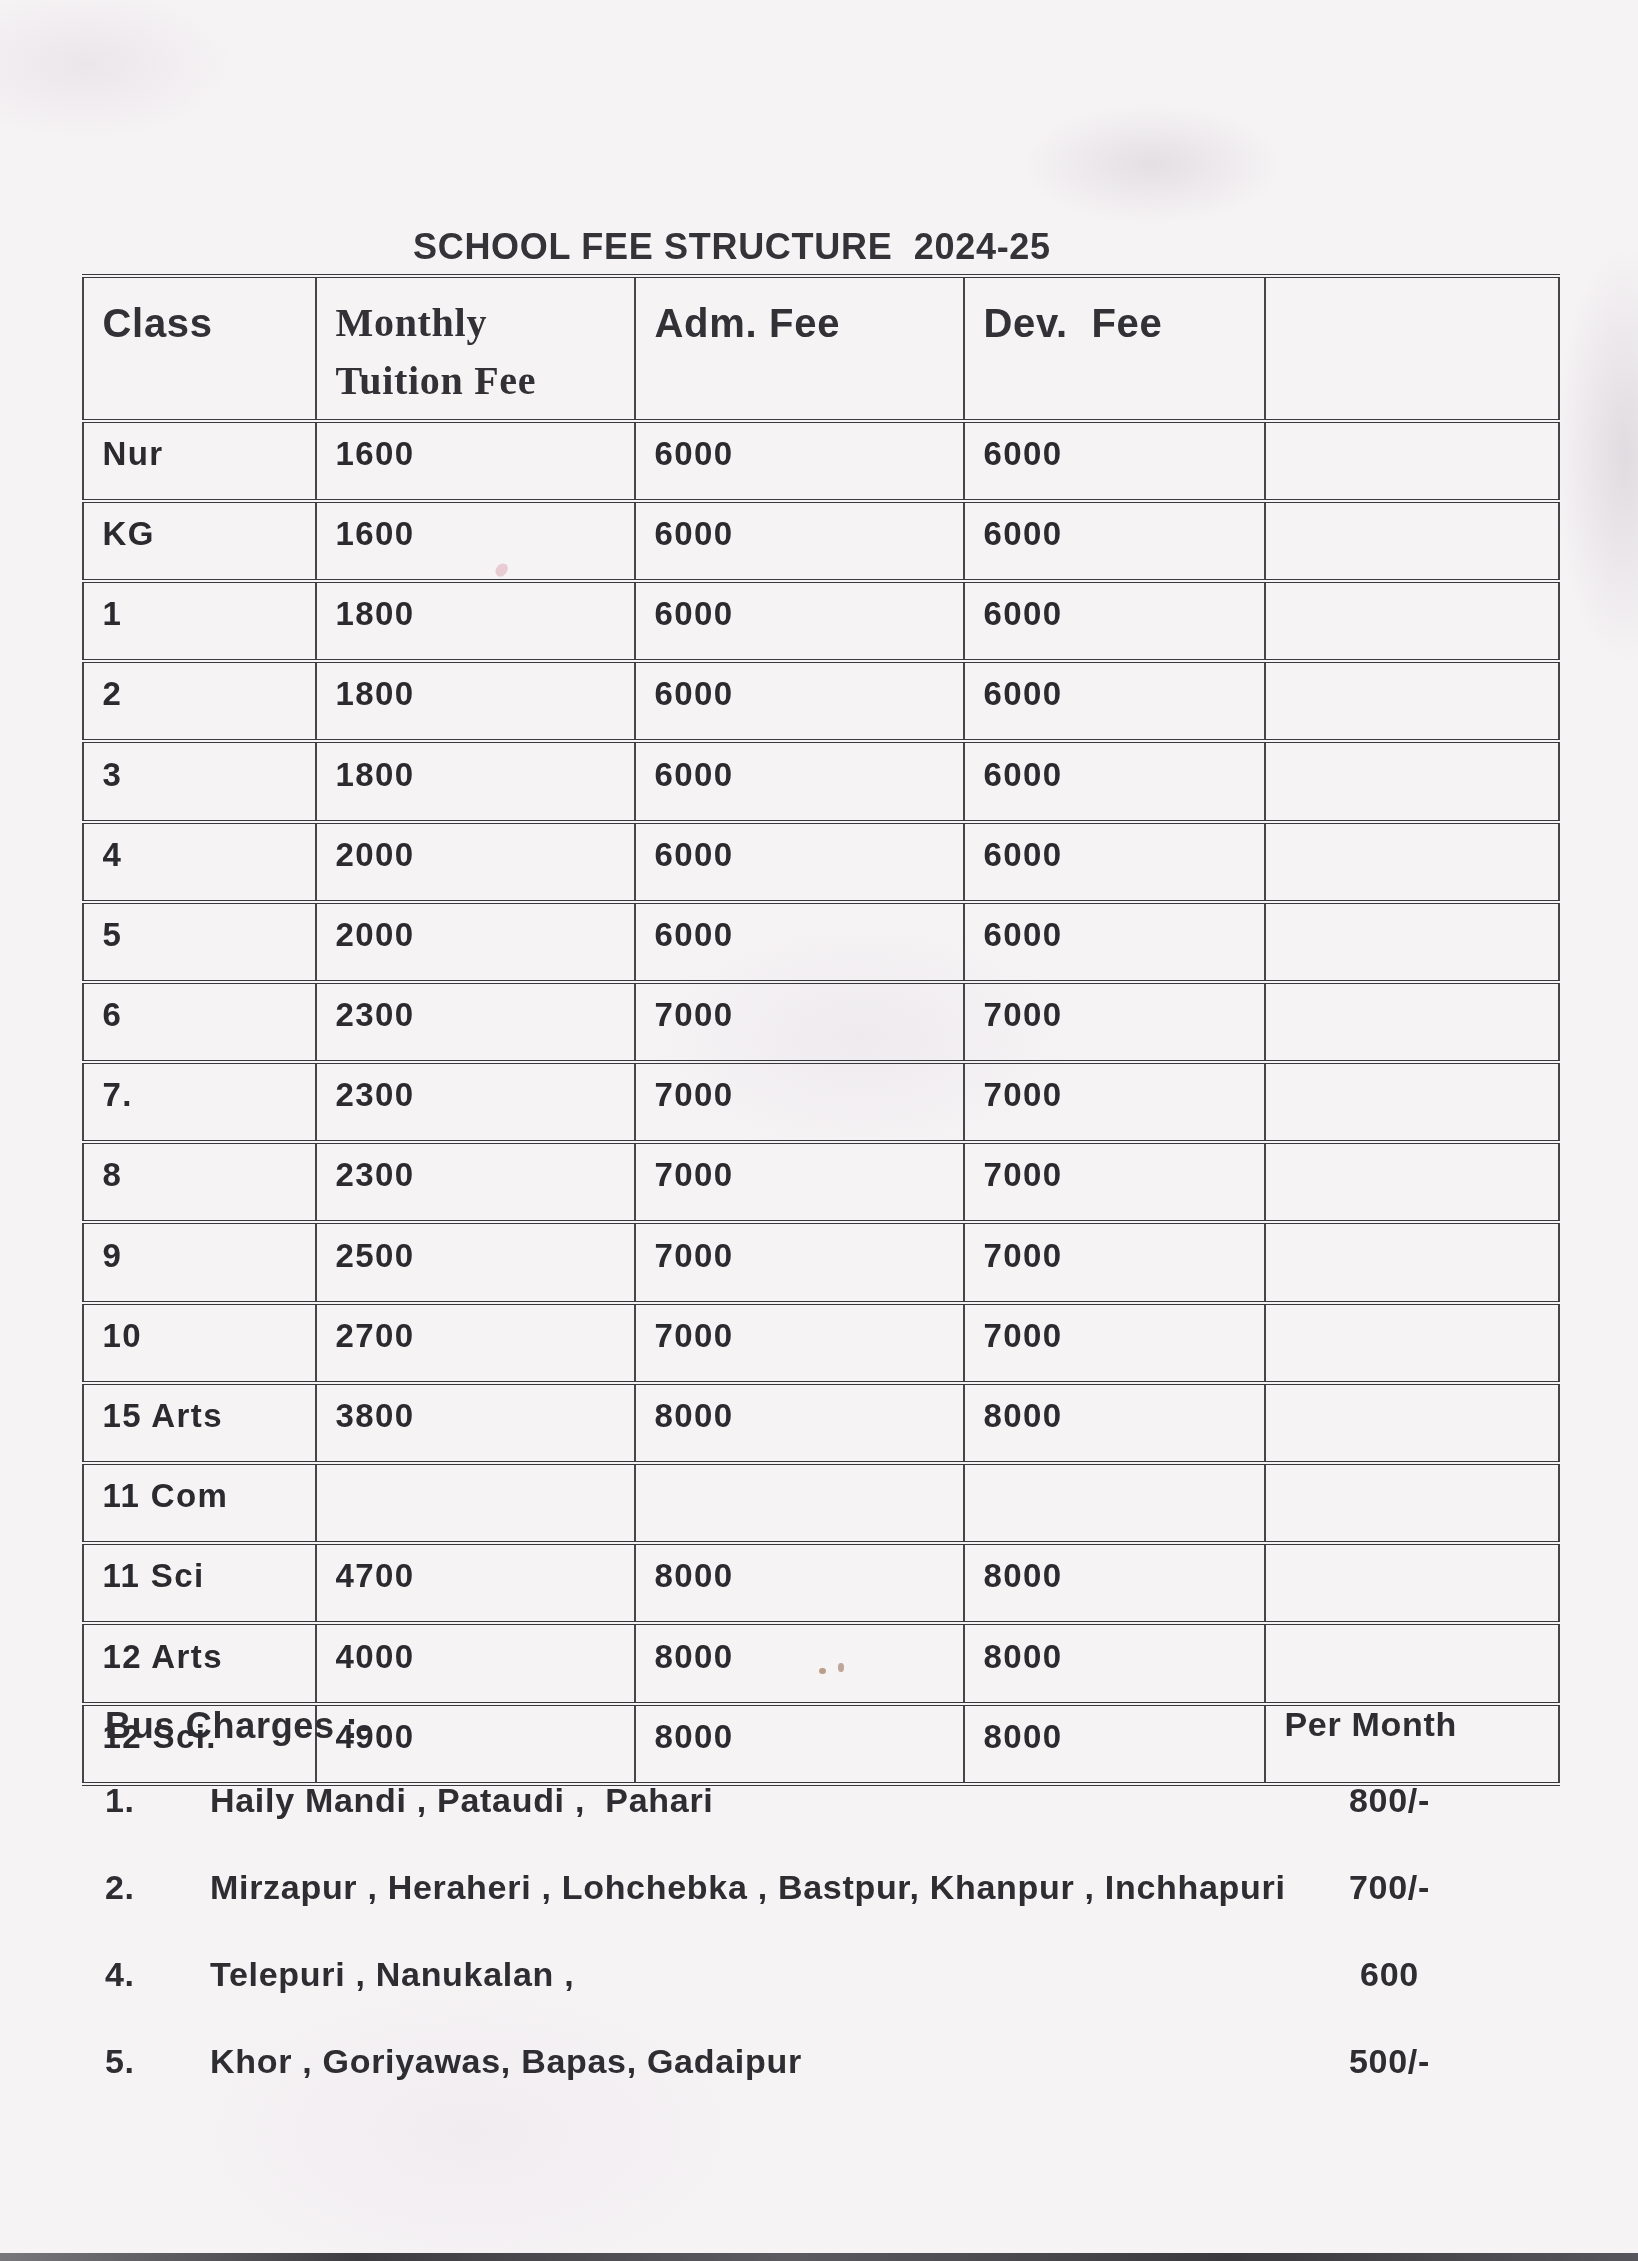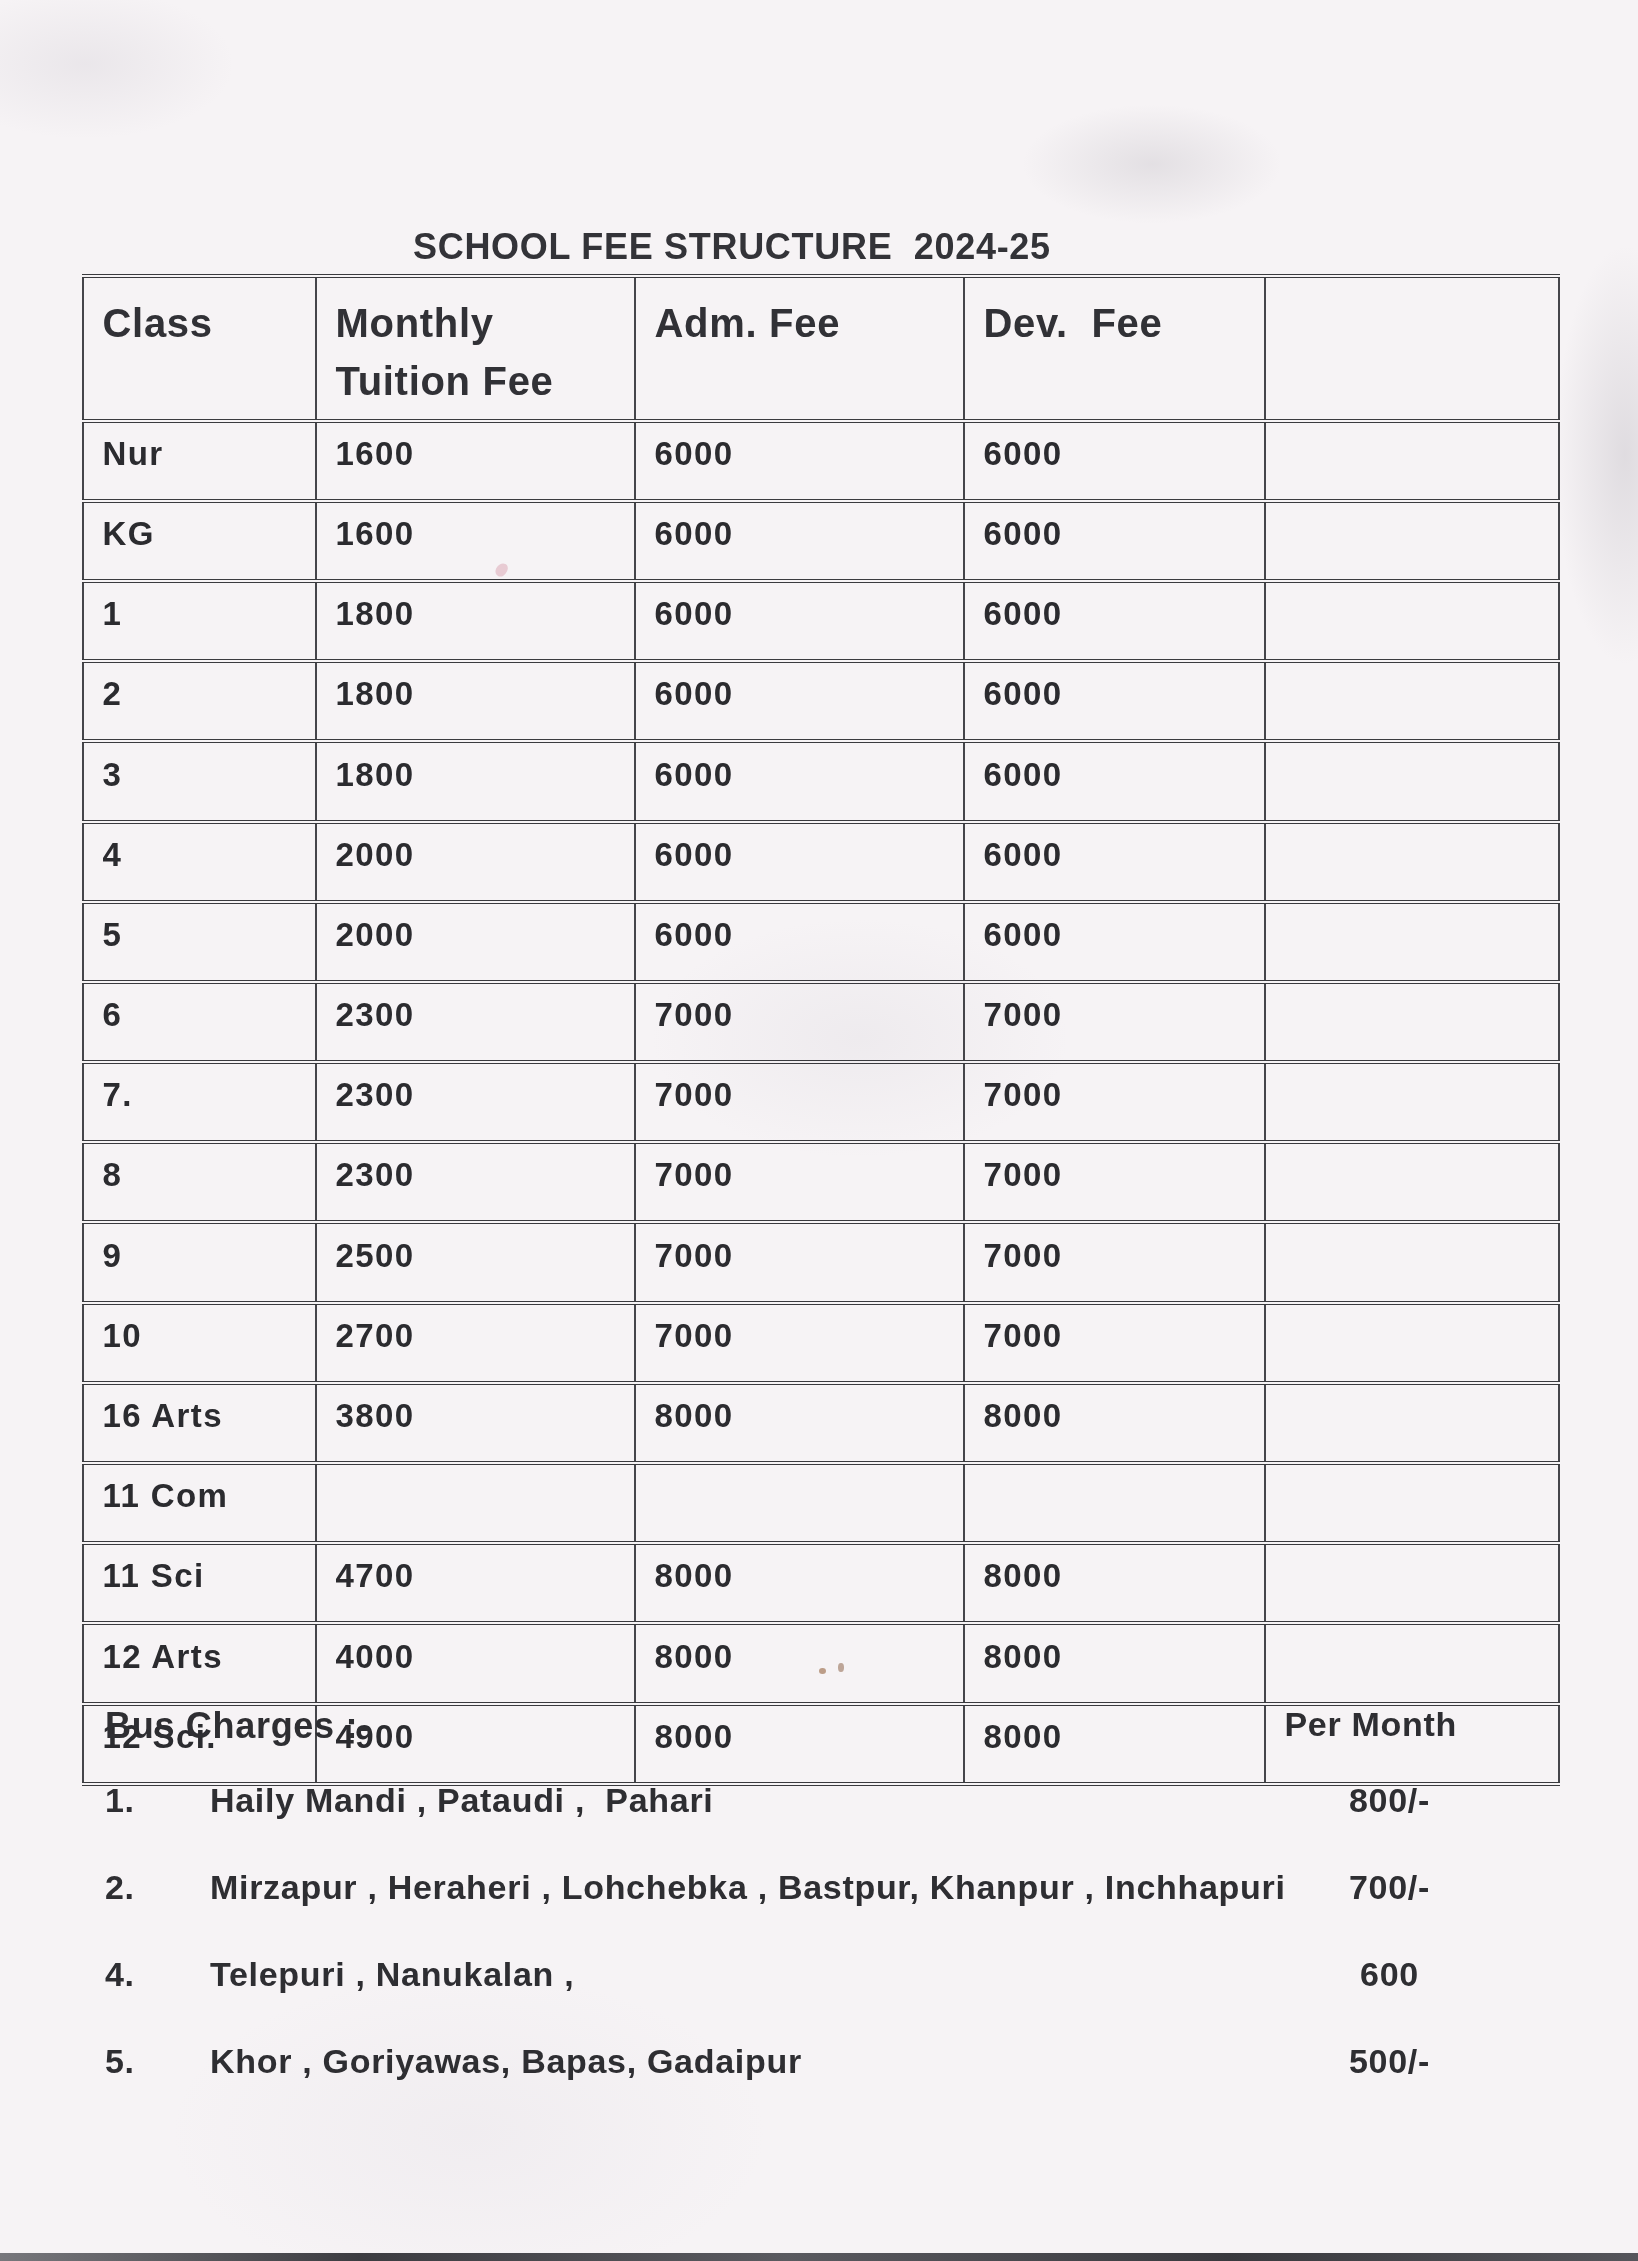--- a/index.html
+++ b/index.html
@@ -52,21 +52,21 @@
     overflow: hidden;
   }
   .fee-table th {
     height: 125px;
     padding: 15.6px 7.1px 0 18.5px;
     font-size: 40px;
     letter-spacing: 0.7px;
     line-height: 1.45;
     color: #313136;
   }
-  .fee-table th.col-tuition { padding-right: 48px; }
+  .fee-table th.col-tuition { padding-right: 48px; font-family: Liberation Serif, serif; }
   .fee-table td {
     height: 62px; 
     padding: 14.2px 4.3px 0 18.5px;
     font-size: 33px;
     letter-spacing: 1.4px;
     line-height: 1;
     color: #2b2b2f;
   }
   .bus-heading {
     position: absolute;
@@ -234,21 +234,21 @@
 
   <tr>
     <td>10</td>
     <td>2700</td>
     <td>7000</td>
     <td>7000</td>
     <td></td>
   </tr>
 
   <tr>
-    <td>16 Arts</td>
+    <td>15 Arts</td>
     <td>3800</td>
     <td>8000</td>
     <td>8000</td>
     <td></td>
   </tr>
 
   <tr>
     <td>11 Com</td>
     <td></td>
     <td></td>

